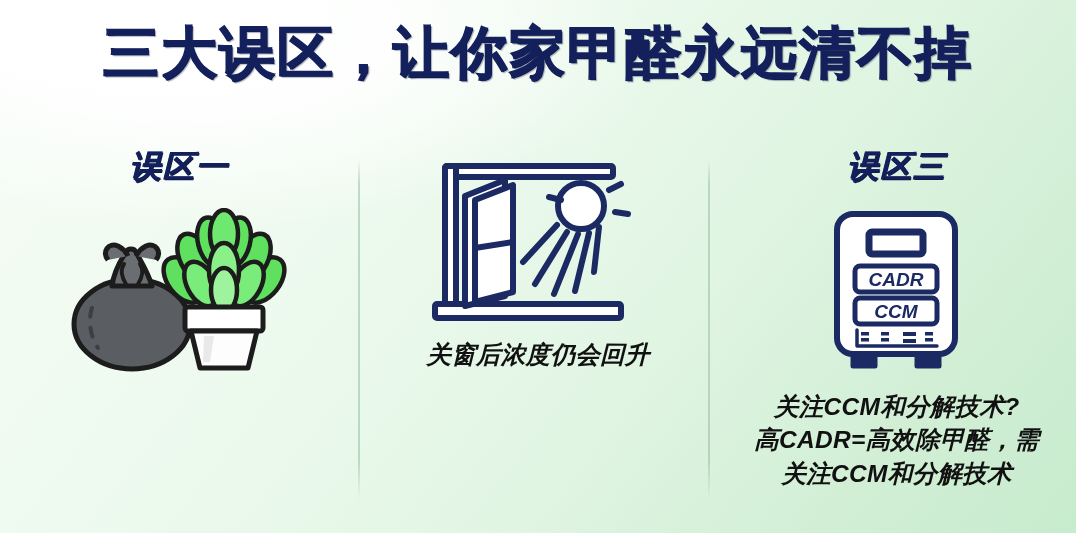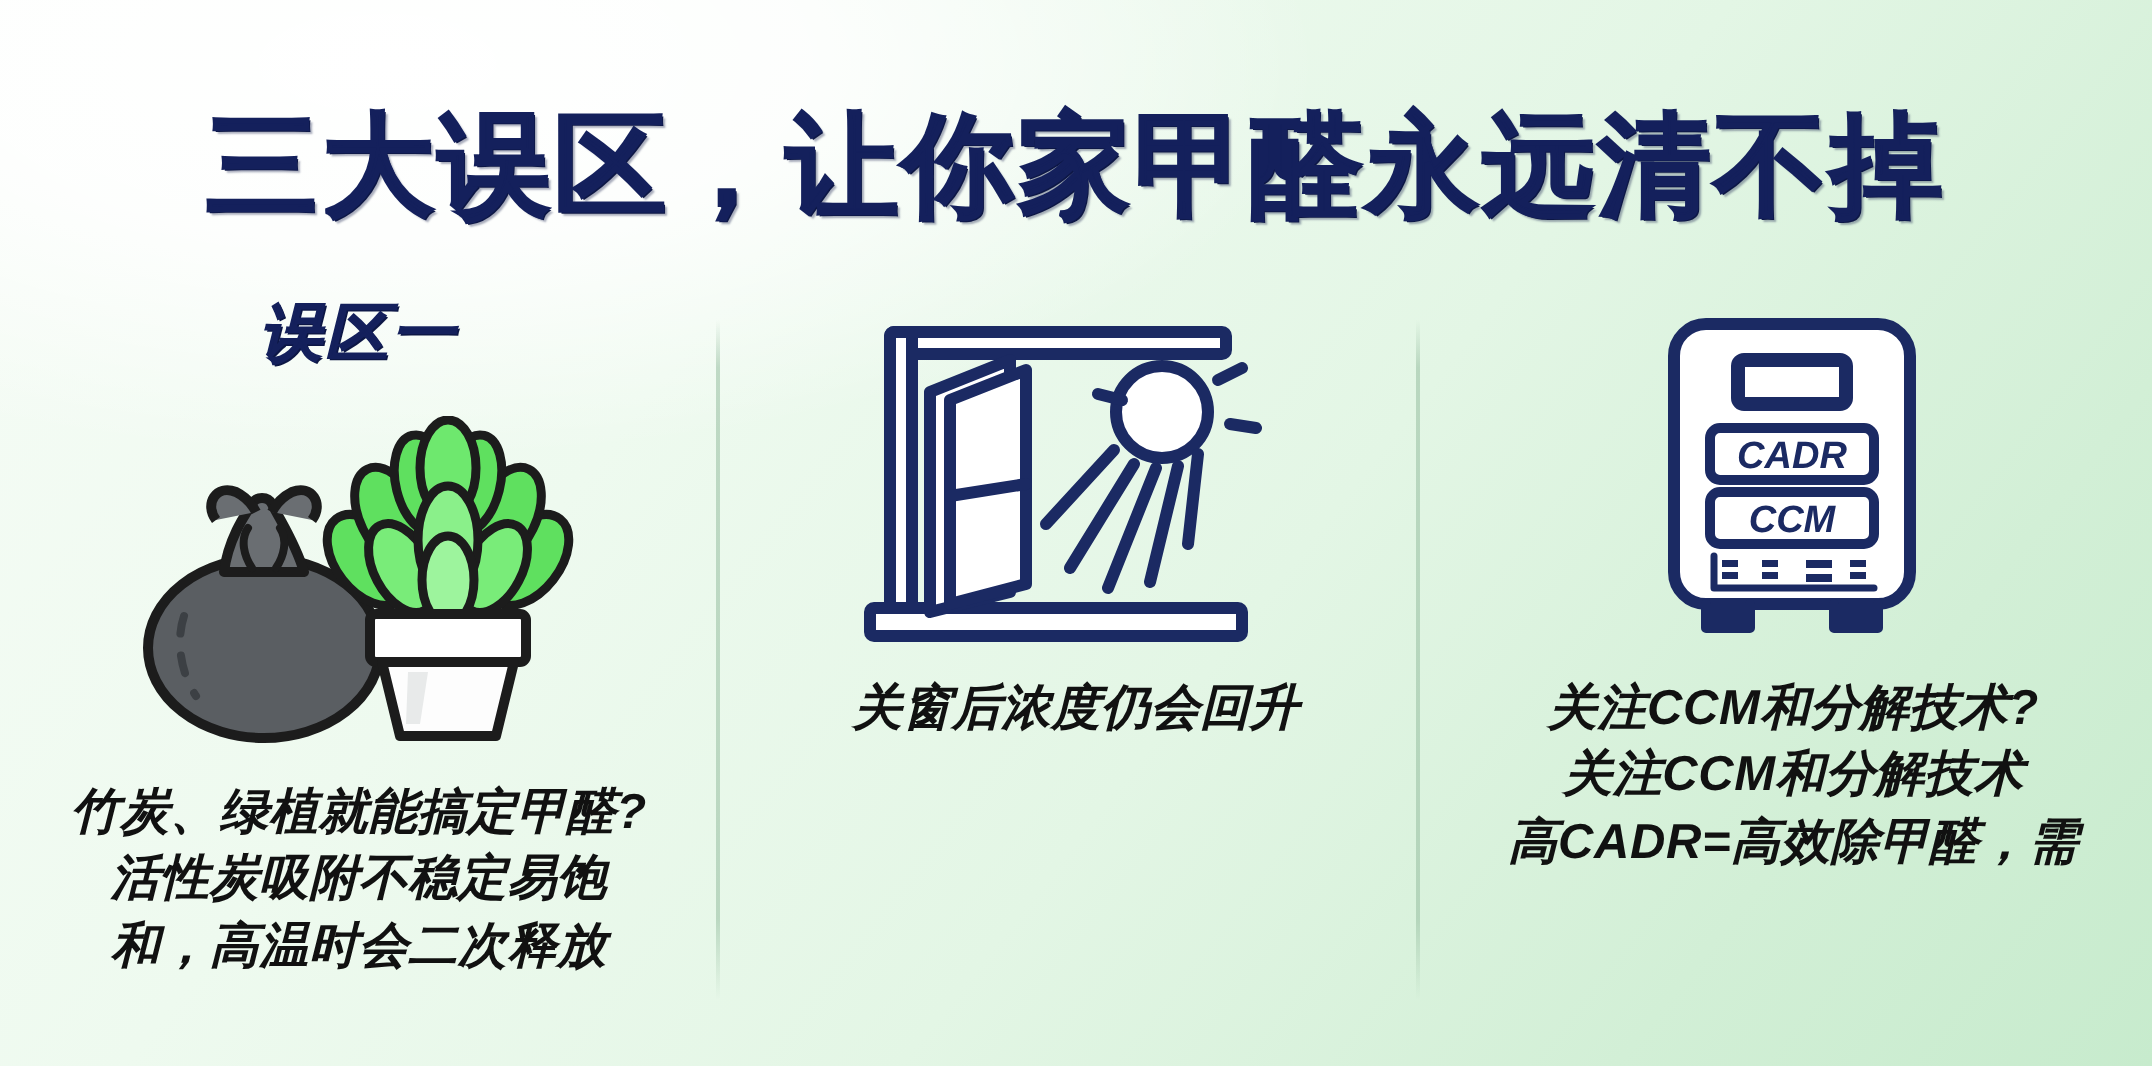--- a/index.html
+++ b/index.html
@@ -23,21 +23,20 @@
     overflow: hidden;
   }
 
   
   .title-wrap {
     position: absolute;
     top: 22px;
     left: 0;
     width: 100%;
     text-align: center;
-    margin-top: 30px;
   }
   .title {
     display: inline-block;
     font-size: 56px;
     line-height: 1.12;
     font-weight: 700;
     color: #14205c;
     letter-spacing: 2px;
     font-family: "Liberation Sans", "DejaVu Sans", sans-serif;
     text-shadow: 1px 1px 0 #0d1745, 2px 2px 1px rgba(13,23,69,0.35);
@@ -153,25 +152,20 @@
             <ellipse cx="183" cy="76" rx="14" ry="24" fill="#79ec79" stroke="#1c1c1c" stroke-width="4.5" transform="rotate(28 183 76)"></ellipse>
             <ellipse cx="160" cy="62" rx="15" ry="27" fill="#8af08a" stroke="#1c1c1c" stroke-width="4.5"></ellipse>
             <ellipse cx="160" cy="82" rx="13" ry="22" fill="#9df49d" stroke="#1c1c1c" stroke-width="4.5"></ellipse>
 
             <rect x="121" y="99" width="78" height="24" rx="3" fill="#ffffff" stroke="#1c1c1c" stroke-width="5"></rect>
             <path d="M127 123 L193 123 L184 160 L136 160 Z" fill="#fdfdfd" stroke="#1c1c1c" stroke-width="5" stroke-linejoin="round"></path>
             <path d="M140 128 L150 128 L146 154 L139 154 Z" fill="#e8eaea" stroke="none"></path>
           </g>
         </svg>
       </div>
-      <div class="caption">
-        <span class="ln">竹炭、绿植就能搞定甲醛?</span>
-        <span class="ln">活性炭吸附不稳定易饱</span>
-        <span class="ln">和，高温时会二次释放</span>
-      </div>
     </div>
 
     <div class="col col2">
       <div class="art">
         <svg width="230" height="175" viewBox="0 0 230 175">
           <g fill="none" stroke="#1b2a63" stroke-width="6" stroke-linejoin="round" stroke-linecap="round">
 
             <rect x="22" y="12" width="168" height="11" rx="2" fill="#ffffff"></rect>
 
             <rect x="22" y="12" width="11" height="140" rx="2" fill="#ffffff"></rect>
@@ -194,20 +188,21 @@
             <line x1="171" y1="118" x2="176" y2="73"></line>
           </g>
         </svg>
       </div>
       <div class="caption">
         <span class="ln">关窗后浓度仍会回升</span>
       </div>
     </div>
 
     <div class="col col3">
+      <div class="col-head">误区三</div>
       <div class="art">
         <svg width="160" height="175" viewBox="0 0 160 175">
           <g fill="none" stroke="#1b2a63" stroke-width="6" stroke-linejoin="round" stroke-linecap="round">
 
             <rect x="20" y="8" width="118" height="140" rx="16" fill="#ffffff"></rect>
 
             <rect x="52" y="26" width="54" height="22" rx="3" fill="#ffffff" stroke-width="7"></rect>
 
             <rect x="38" y="60" width="82" height="26" rx="5" fill="#ffffff" stroke-width="5"></rect>
 
@@ -229,19 +224,19 @@
               <rect x="64" y="132" width="8" height="3.5"></rect>
             <rect x="86" y="126" width="13" height="4"></rect>
               <rect x="86" y="133" width="13" height="4"></rect>
             <rect x="108" y="126" width="8" height="3.5"></rect>
               <rect x="108" y="132" width="8" height="3.5"></rect>
           </g>
         </svg>
       </div>
       <div class="caption">
         <span class="ln">关注CCM和分解技术?</span>
+        <span class="ln">高CADR=高效除甲醛，需</span>
         <span class="ln">关注CCM和分解技术</span>
-        <span class="ln">高CADR=高效除甲醛，需</span>
       </div>
     </div>
 
   </div>
 </div>
 
 </body></html>

